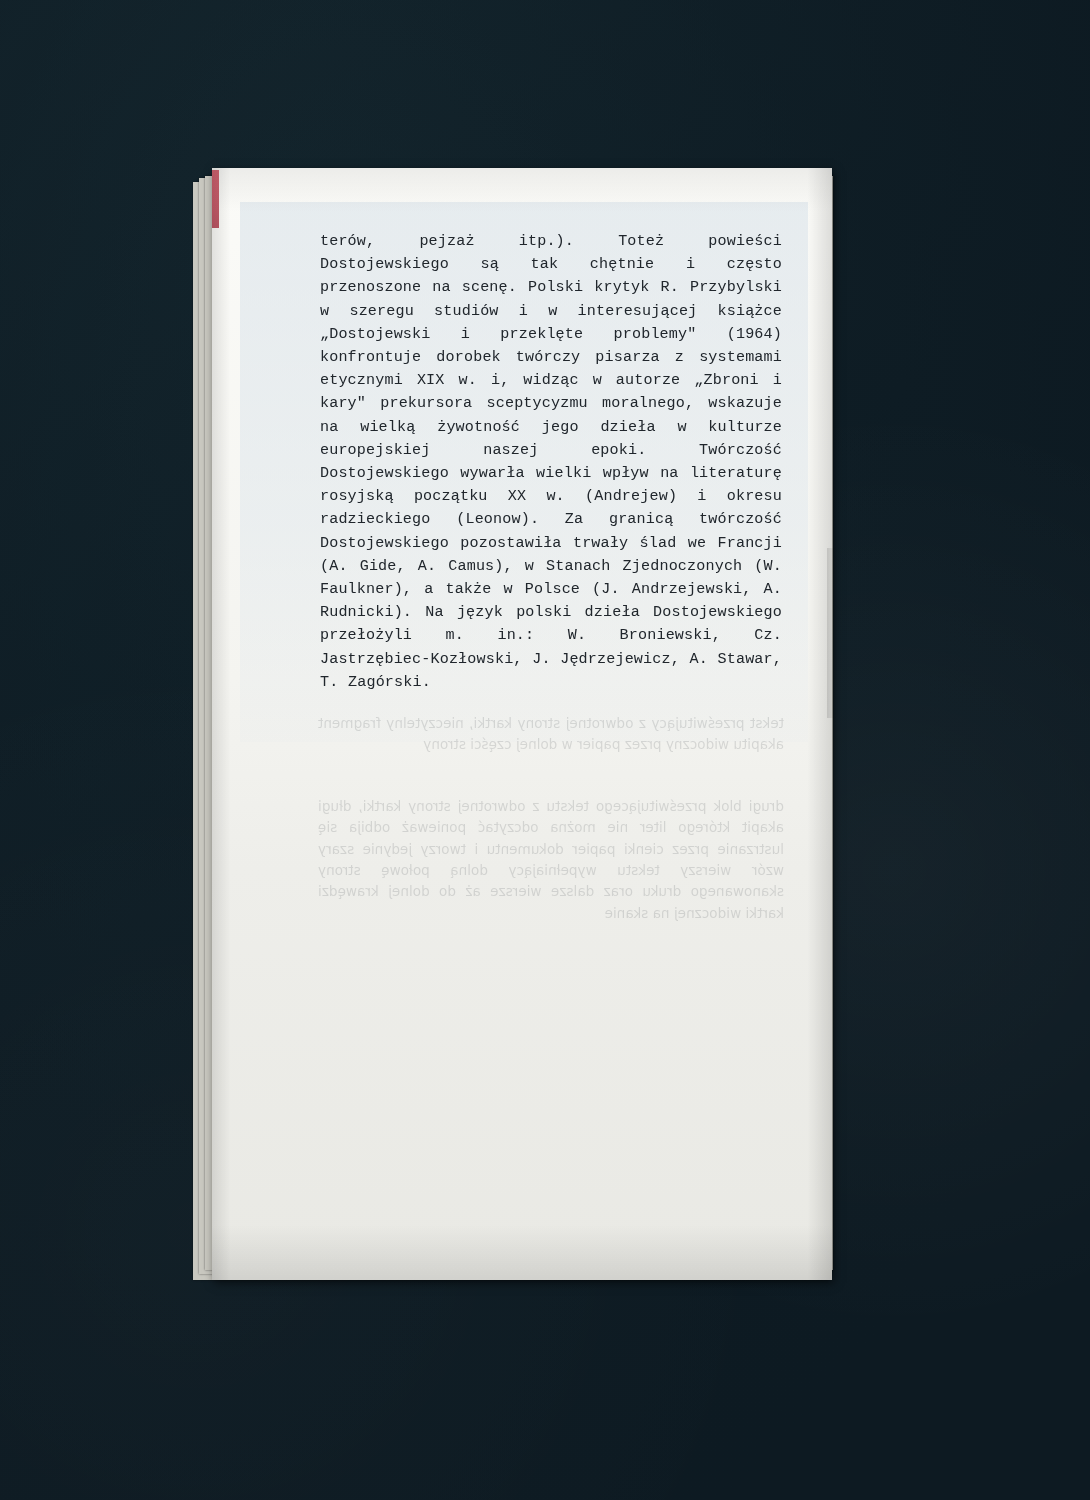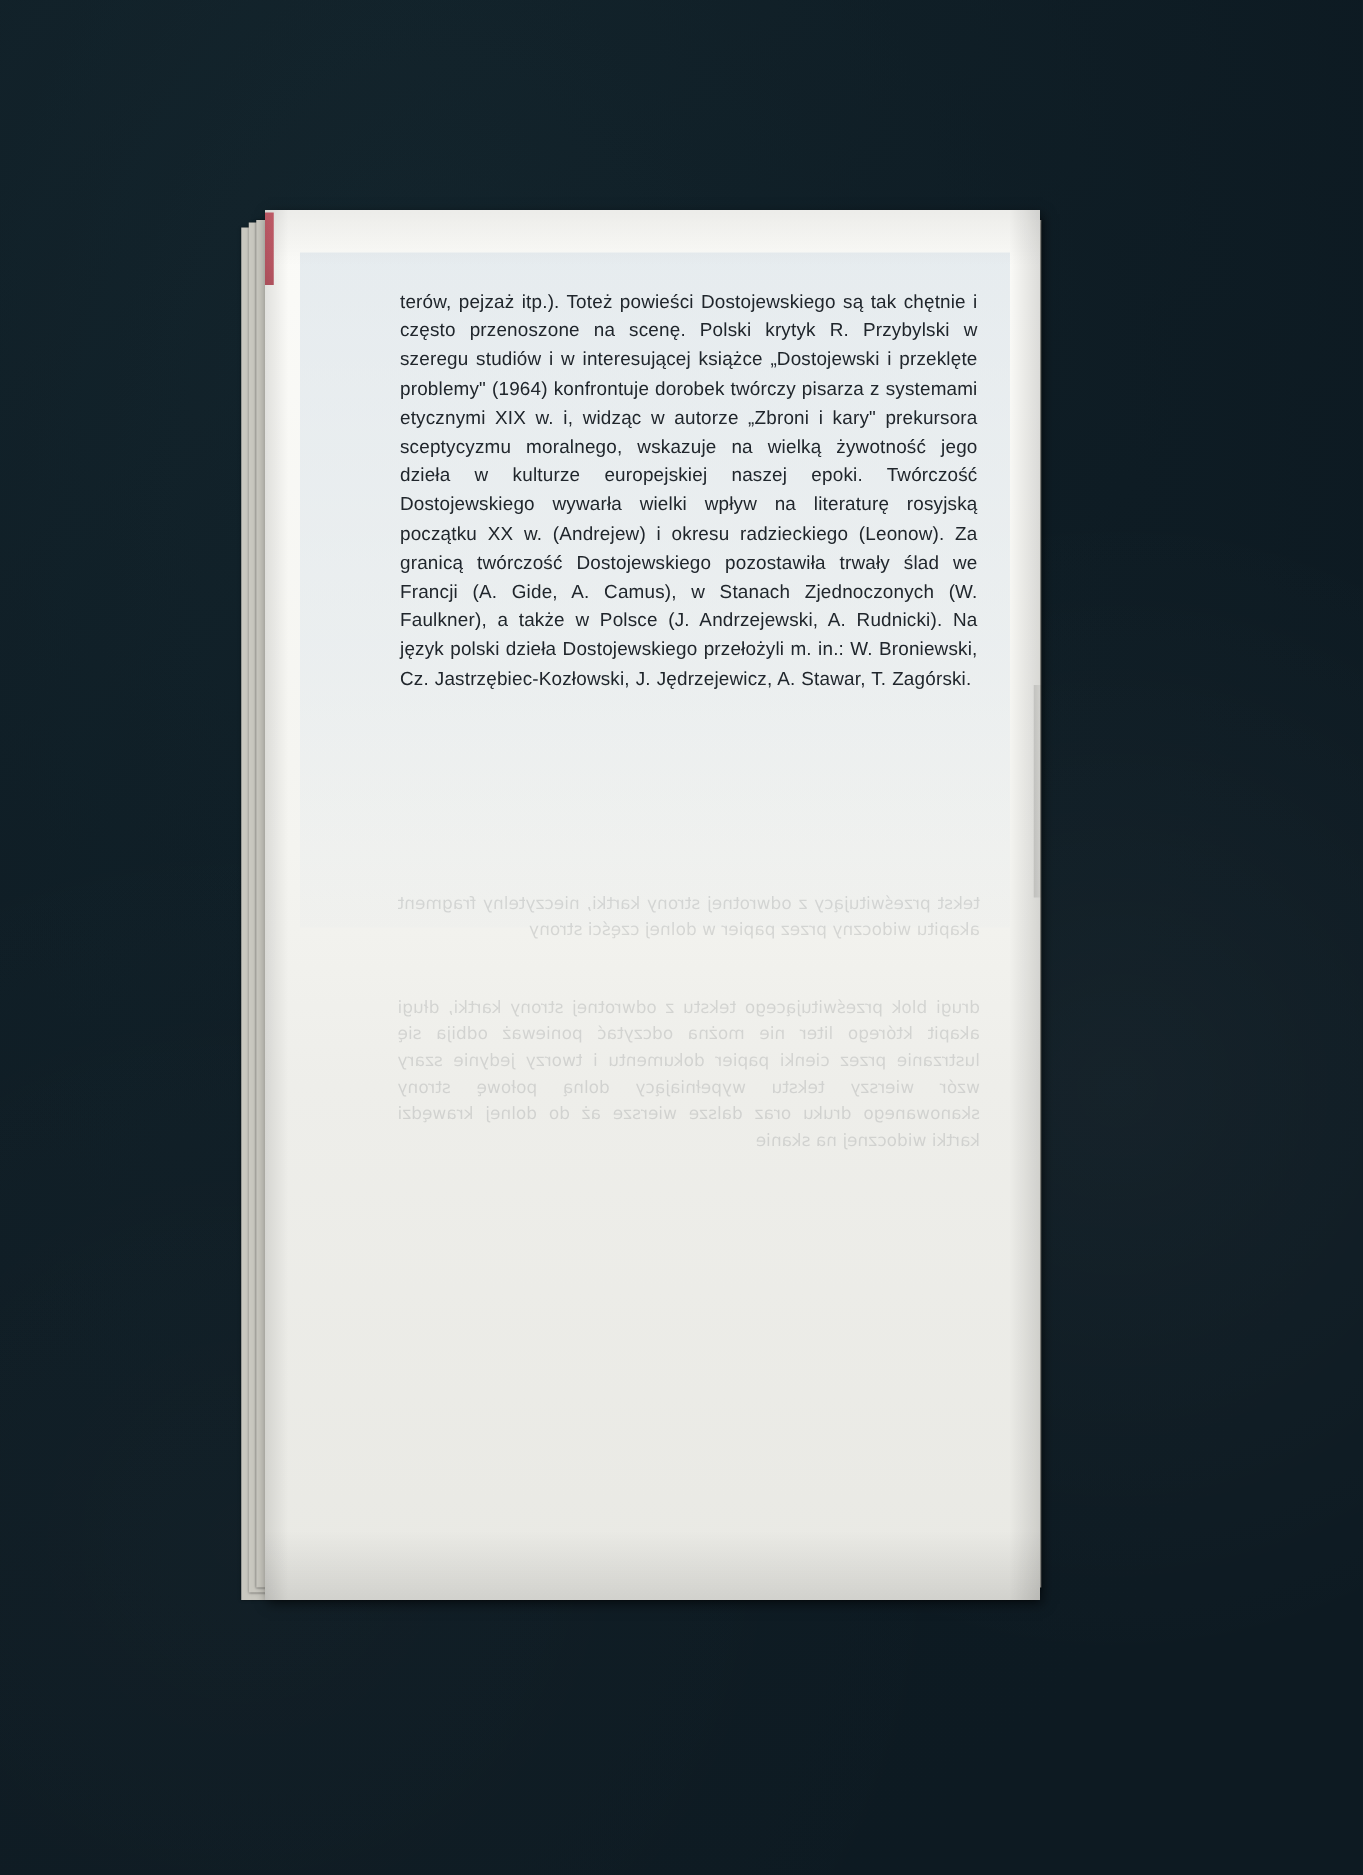--- a/index.html
+++ b/index.html
@@ -101,21 +101,21 @@
   
   .textblock {
     position: absolute;
     left: 108px;
     top: 62px;
     width: 462px;
     z-index: 3;
   }
   .textblock p {
     margin: 0;
-    font-family: Liberation Sans, sans-serif;
+    font-family: Liberation Mono, monospace;
     font-size: 15.1px;
     line-height: 23.2px;
     color: #20262c;
     text-align: justify;
     letter-spacing: 0.15px;
     word-spacing: 0.4px;
   }
 
   .signature {
     position: absolute;

